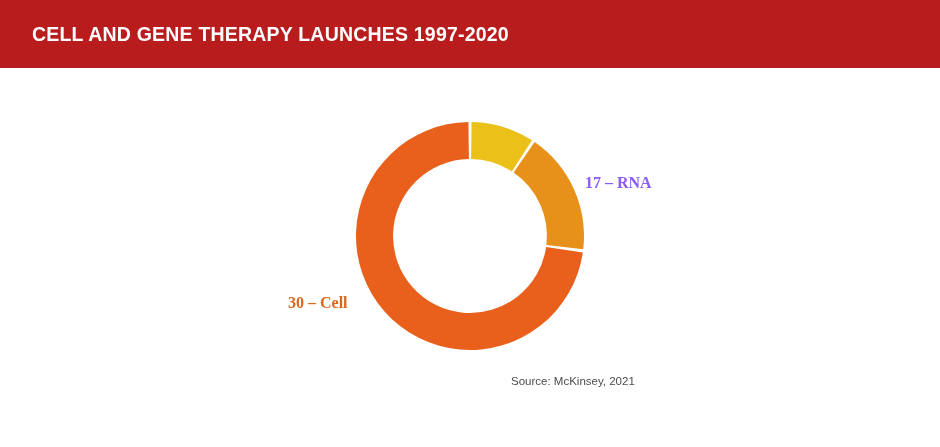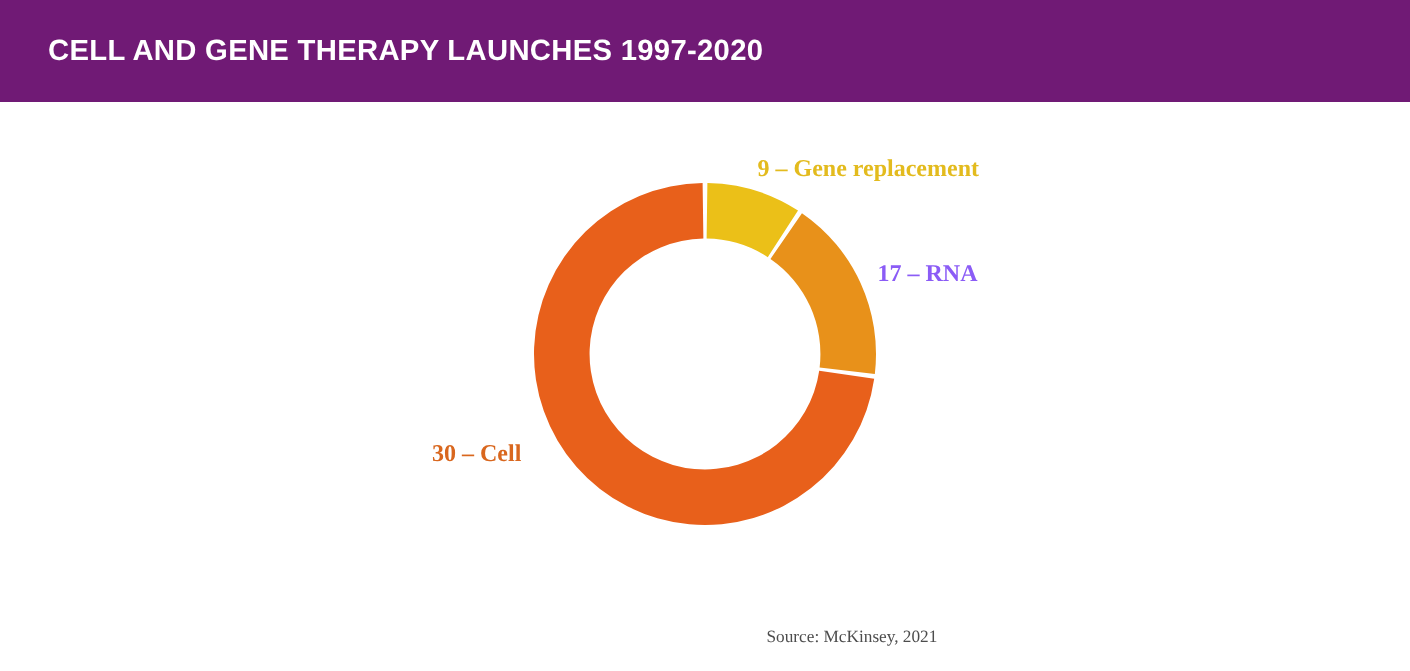--- a/index.html
+++ b/index.html
@@ -20,21 +20,21 @@
     height: 447px;
     background: #ffffff;
   }
   
   #header-bar {
     position: absolute;
     left: 0;
     top: 0;
     width: 940px;
     height: 68px;
-    background: #701a75;
+    background: #b91c1c;
     box-sizing: border-box;
   }
   #header-title {
     position: absolute;
     left: 32px;
     top: 23px;
     font-family: "Liberation Sans", sans-serif;
     font-size: 19.5px;
     font-weight: bold;
     color: #ffffff;
@@ -74,25 +74,24 @@
   }
   #label-cell {
     left: 288px;
     top: 226px;
     color: #d9671e;
   }
   #source-note {
     position: absolute;
     left: 511px;
     top: 307px;
-    font-family: Liberation Serif, serif;
+    font-family: Liberation Sans, sans-serif;
     font-size: 11.5px;
     color: #4d4d4d;
     white-space: nowrap;
-    margin-top: 44px;
   }
 </style>
 </head>
 <body>
 
 <div id="page">
 
   <div id="header-bar">
     <div id="header-title">CELL AND GENE THERAPY LAUNCHES 1997-2020</div>
   </div>
@@ -100,21 +99,20 @@
   <div id="chart-area">
 
     <svg id="donut-chart" width="940" height="379" viewBox="0 0 940 379">
       <g id="donut-slices">
           <path d="M 471.59168855866255 54.01111226293932 A 114 114 0 0 1 532.0053922529465 72.33740892303702 L 511.85363977073894 103.42775102304999 A 76.95 76.95 0 0 0 471.0743897770972 91.05750077748404 Z" fill="#ebc018"></path>
           <path d="M 534.6522735905016 74.1059984898986 A 114 114 0 0 1 583.2214540473874 181.300464029324 L 546.4244814819865 176.9778132197937 A 76.95 76.95 0 0 0 513.6402846735886 104.62154898068155 Z" fill="#e8911a"></path>
           <path d="M 582.8059399538625 184.45660691411095 A 114 114 0 1 1 468.4083114413374 54.01111226293932 L 468.9256102229028 91.05750077748404 A 76.95 76.95 0 1 0 546.1440094688572 179.10820966702488 Z" fill="#e8601b"></path>
         </g>
     </svg>
 
-    <div class="slice-label" id="label-gene">9 – Gene replacement</div>
 
     <div class="slice-label" id="label-rna">17 – RNA</div>
 
     <div class="slice-label" id="label-cell">30 – Cell</div>
 
     <div id="source-note">Source: McKinsey, 2021</div>
 
   </div>
 </div>
 

